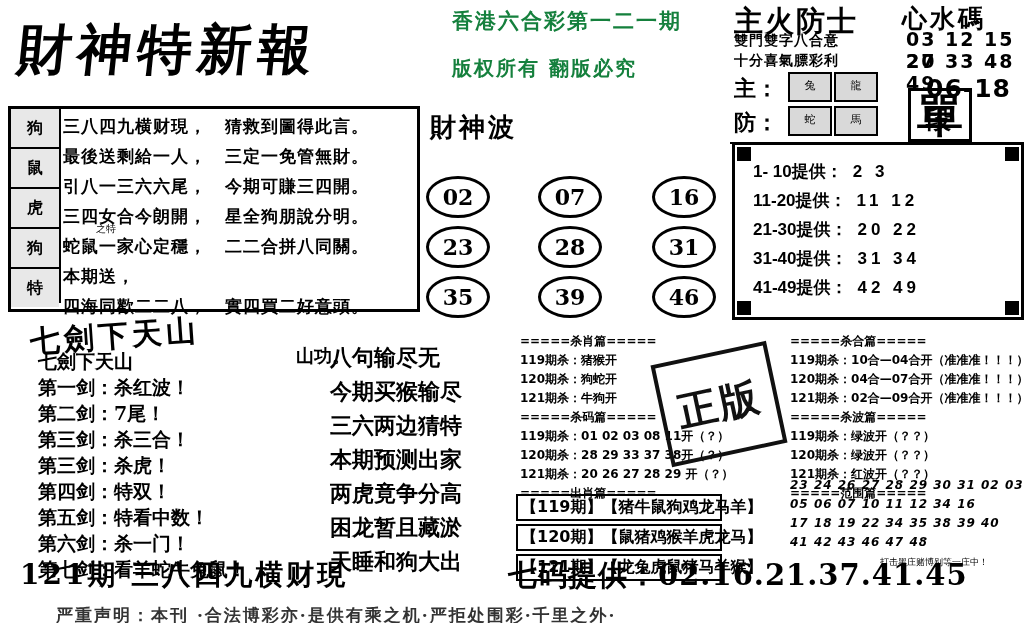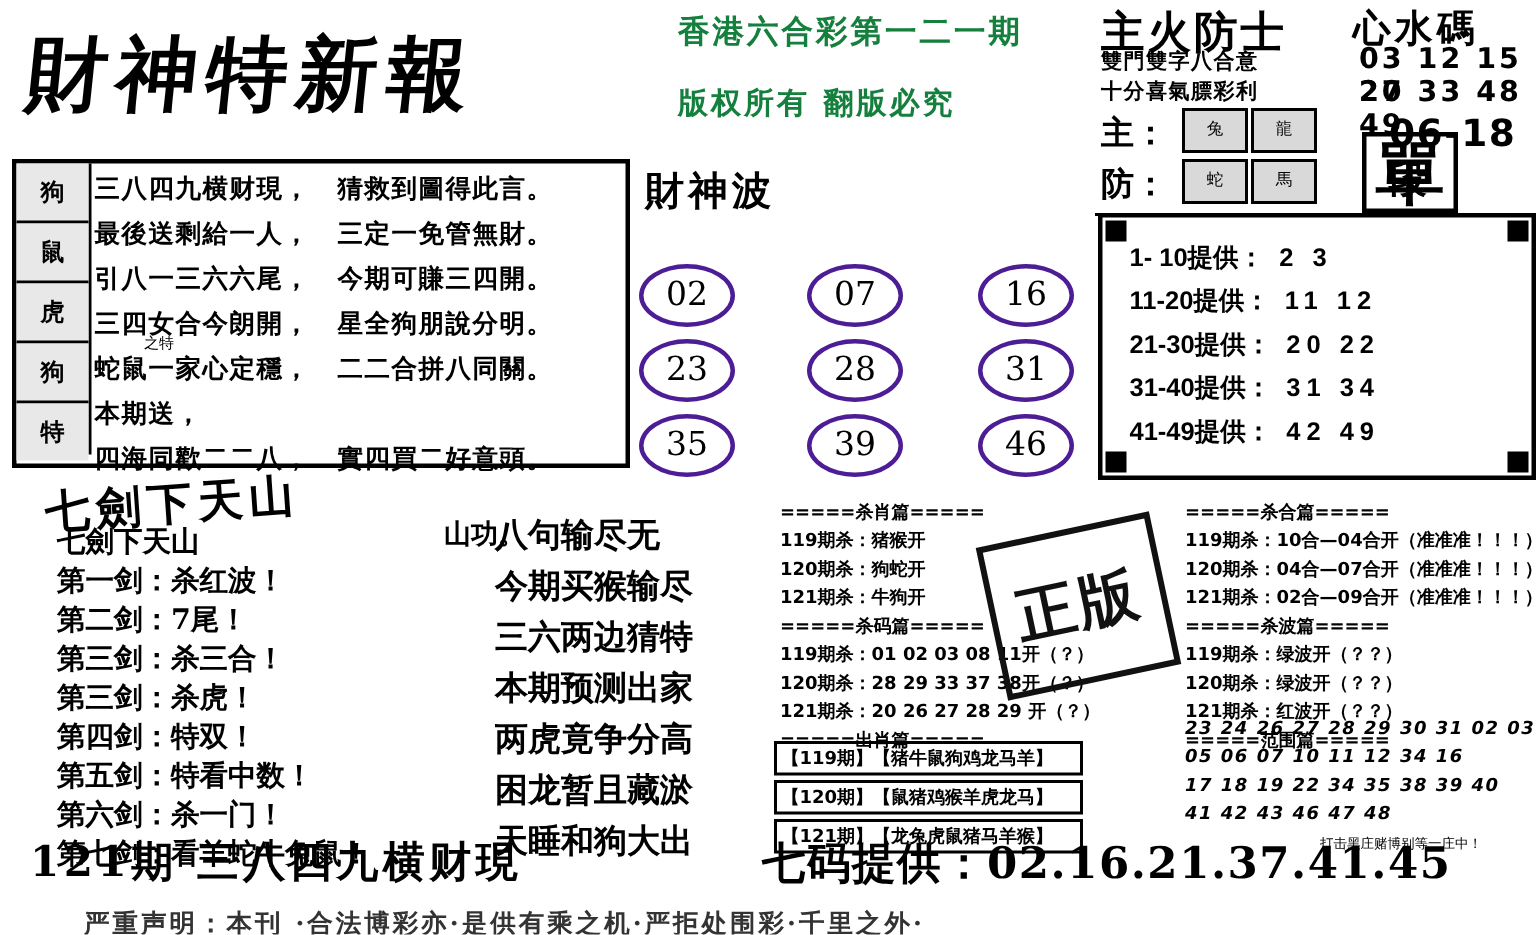--- a/index.html
+++ b/index.html
@@ -87,22 +87,22 @@
 
   
   .ballspanel{
     position:absolute;left:420px;top:106px;width:300px;height:206px;
   }
   .ballspanel .bp-title{
     position:absolute;left:10px;top:4px;font-size:26px;font-weight:bold;
     font-family:"DejaVu Serif","Liberation Serif",serif;letter-spacing:3px;
   }
   .ball{
-    position:absolute;width:58px;height:36px;border:3px solid #4c1d95;border-radius:50%;
-    font-size:22px;font-weight:normal;text-align:center;line-height:36px;
+    position:absolute;width:58px;height:36px;border:3px solid #000000;border-radius:50%;
+    font-size:22px;font-weight:bold;text-align:center;line-height:36px;
     font-family:"DejaVu Serif","Liberation Serif",serif;background:#fff;
   }
 
   
   .rangebox{
     position:absolute;left:732px;top:142px;width:286px;height:172px;
     border:3px solid #000;
   }
   .rangebox .corner{position:absolute;width:14px;height:14px;background:#000;}
   .rangebox .c1{left:2px;top:2px;}
@@ -148,21 +148,21 @@
   }
   .killcol .hdr{font-size:12px;letter-spacing:0px;white-space:nowrap;}
   .killcol .row{white-space:nowrap;}
   .kc1{left:520px;top:332px;width:200px;}
   .kc2{left:790px;top:332px;width:230px;}
 
   .outbox{
     position:absolute;left:516px;top:494px;width:206px;
   }
   .outrow{
-    border:2px solid #000;font-size:12px;font-weight:bold;padding:1px 3px;
+    border:2px solid #000;font-size:16px;font-weight:bold;padding:1px 3px;
     margin-bottom:3px;white-space:nowrap;
   }
 
   .fanwei{
     position:absolute;left:790px;top:476px;width:230px;font-size:12px;
     font-weight:bold;line-height:19px;
   }
   .fanwei .row{white-space:nowrap;letter-spacing:1px;font-style:italic;}
 
   .stamp{

